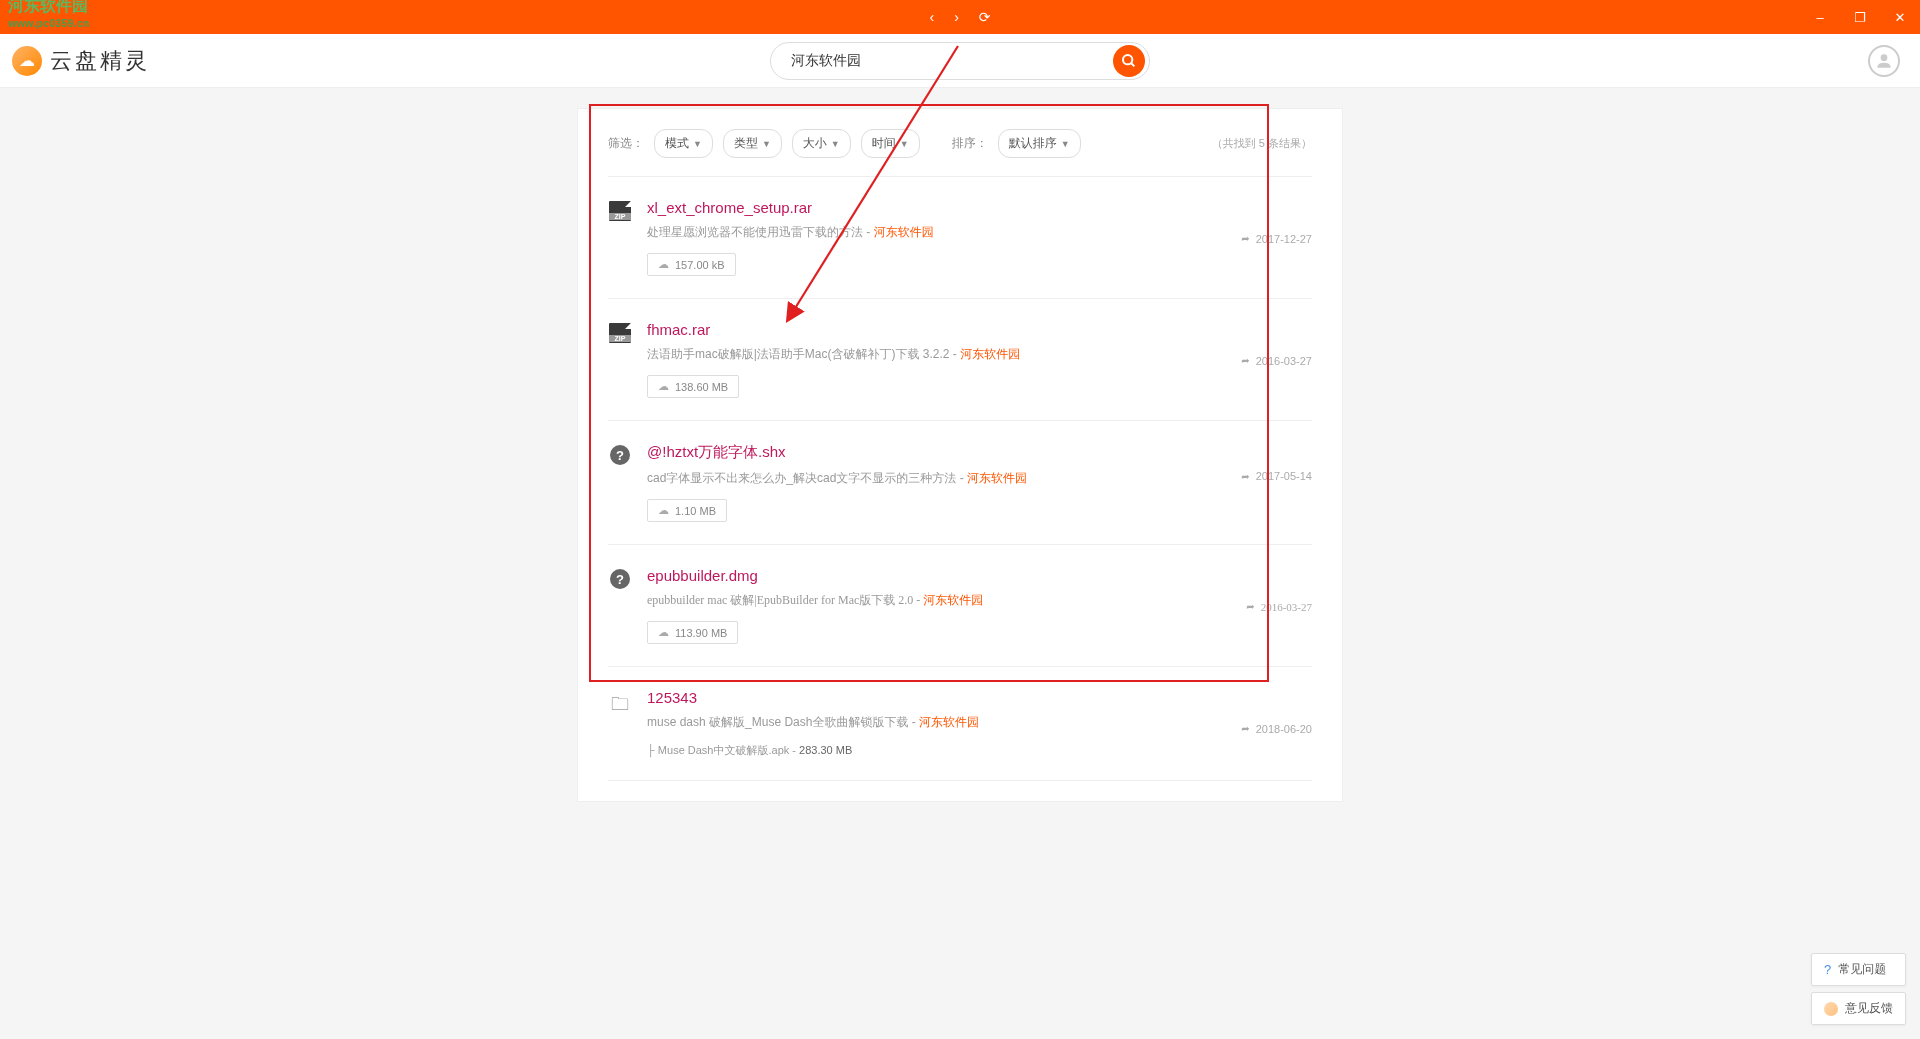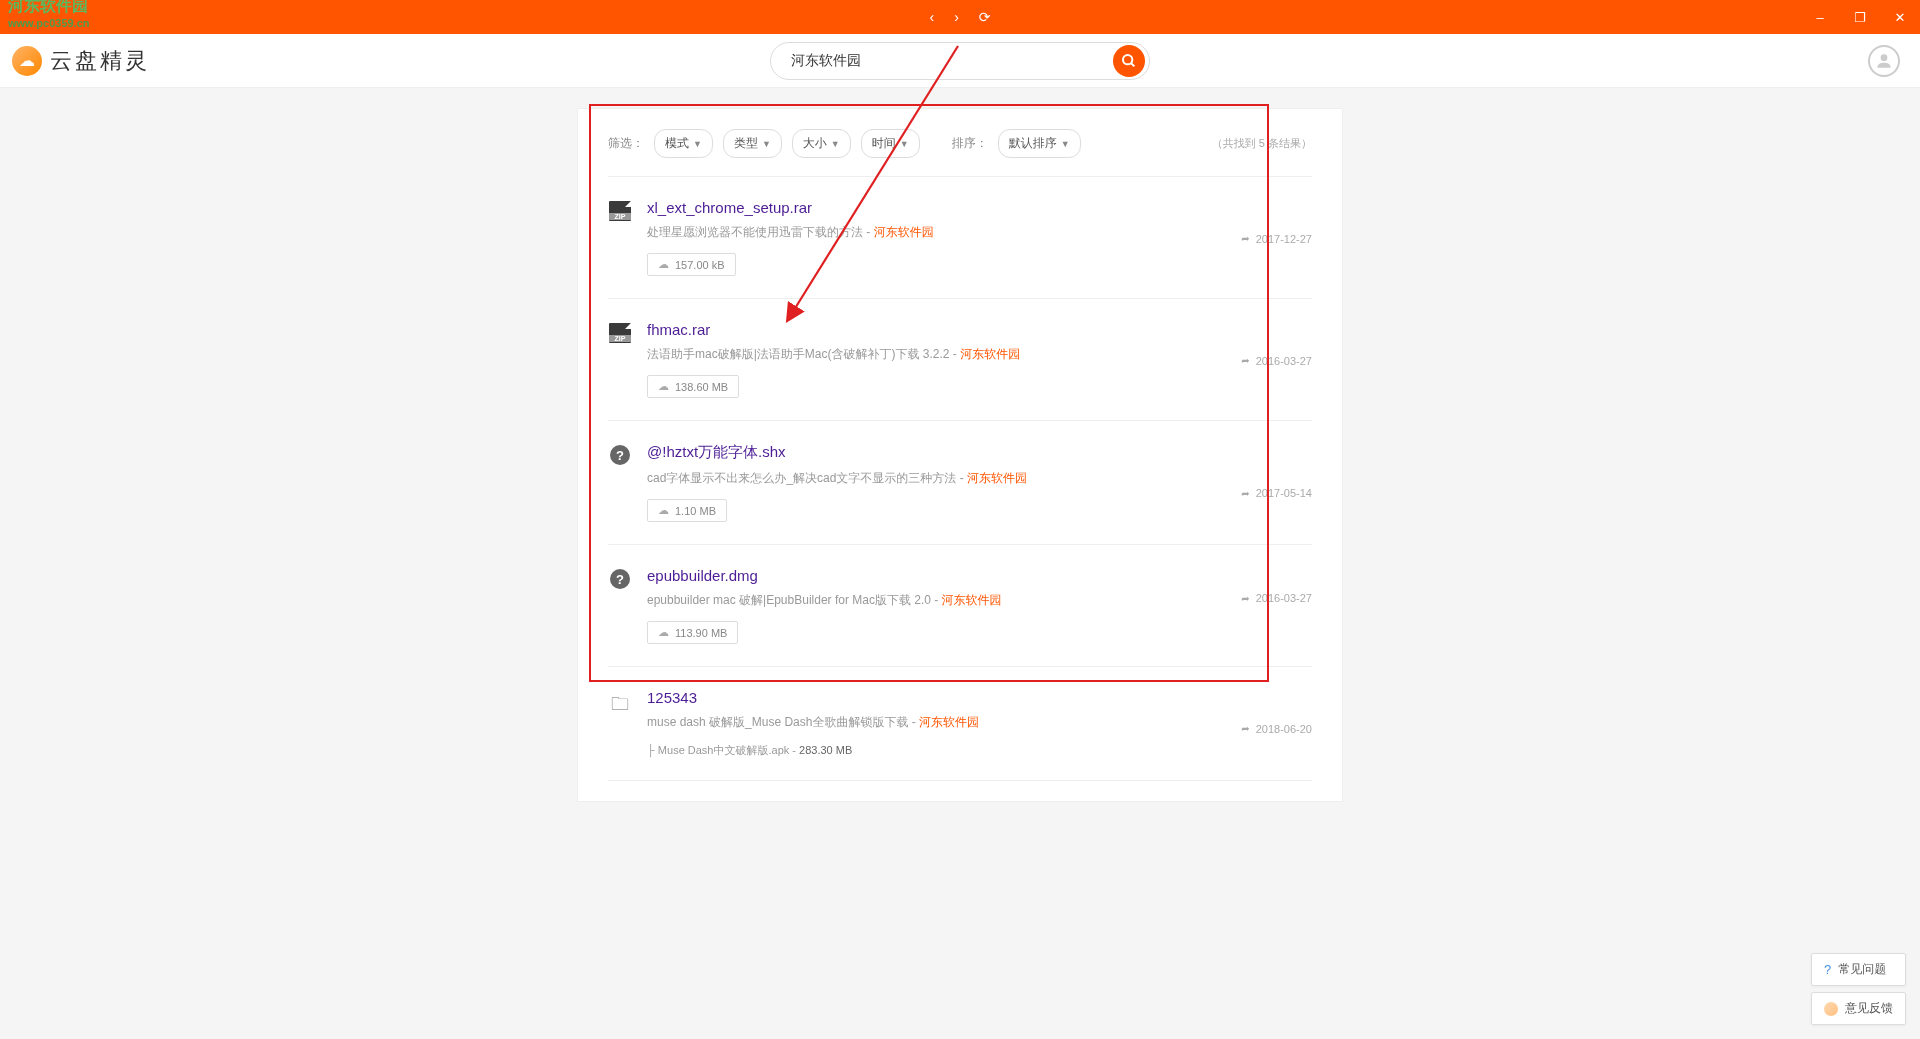--- a/index.html
+++ b/index.html
@@ -36,21 +36,21 @@
     .filter-btn { border: 1px solid #ddd; background: #fff; padding: 5px 10px; font-size: 12px; color: #555; cursor: pointer; display: flex; align-items: center; gap: 4px; border-radius: 12px; }
     .filter-btn .caret { font-size: 9px; color: #888; }
     .sort-section { margin-left: 22px; display: flex; align-items: center; gap: 10px; }
     .result-count { margin-left: auto; color: #aaa; font-size: 11px; }
     
     
     .result-item { padding: 22px 0; border-bottom: 1px solid #eee; display: flex; gap: 15px; }
     .item-icon { width: 24px; flex-shrink: 0; display: flex; justify-content: center; padding-top: 2px; }
     .item-body { flex: 1; }
     .item-head { display: flex; justify-content: space-between; align-items: flex-start; }
-    .item-title { font-size: 15px; color: #4c1d95; margin-bottom: 8px; }
+    .item-title { font-size: 15px; color: #be185d; margin-bottom: 8px; }
     .item-desc { color: #999; font-size: 12px; margin-bottom: 12px; }
     .item-desc .highlight { color: #ff5500; }
     .item-meta { color: #aaa; font-size: 11px; display: flex; align-items: center; gap: 6px; }
     .item-meta span:first-child { font-size: 10px; }
     .size-badge { display: inline-flex; align-items: center; gap: 6px; border: 1px solid #ddd; padding: 4px 10px; font-size: 11px; color: #888; border-radius: 2px; }
     .size-badge .dl-icon { font-size: 11px; color: #aaa; }
     .subfile { color: #999; font-size: 11px; }
     .subfile-size { color: #666; }
     
     
@@ -202,40 +202,40 @@
             </div></div>
         </div>
         <div class="result-item">
     <div class="item-icon">
             <div class="question-icon">?</div>
           </div>
     <div class="item-body">
     <div class="item-head">
       <div class="item-title">@!hztxt万能字体.shx</div>
     </div>
-    <div style="display:flex;justify-content:space-between;align-items:flex-end;">
+    <div style="display:flex;justify-content:space-between;align-items:flex-start;">
       <div class="item-desc">cad字体显示不出来怎么办_解决cad文字不显示的三种方法 - <span class="highlight">河东软件园</span></div>
       <div class="item-meta">
                 <span>➦</span>
                 <span>2017-05-14</span>
               </div>
     </div><div class="size-badge">
               <span class="dl-icon">☁</span>
               <span>1.10 MB</span>
             </div></div>
         </div>
         <div class="result-item">
     <div class="item-icon">
             <div class="question-icon">?</div>
           </div>
     <div class="item-body">
     <div class="item-head">
       <div class="item-title">epubbuilder.dmg</div>
     </div>
-    <div style="display:flex;justify-content:space-between;align-items:flex-start;">
+    <div style="display:flex;justify-content:space-between;align-items:center;font-family:Liberation Serif, serif;">
       <div class="item-desc">epubbuilder mac 破解|EpubBuilder for Mac版下载 2.0 - <span class="highlight">河东软件园</span></div>
       <div class="item-meta">
                 <span>➦</span>
                 <span>2016-03-27</span>
               </div>
     </div><div class="size-badge">
               <span class="dl-icon">☁</span>
               <span>113.90 MB</span>
             </div></div>
         </div>

